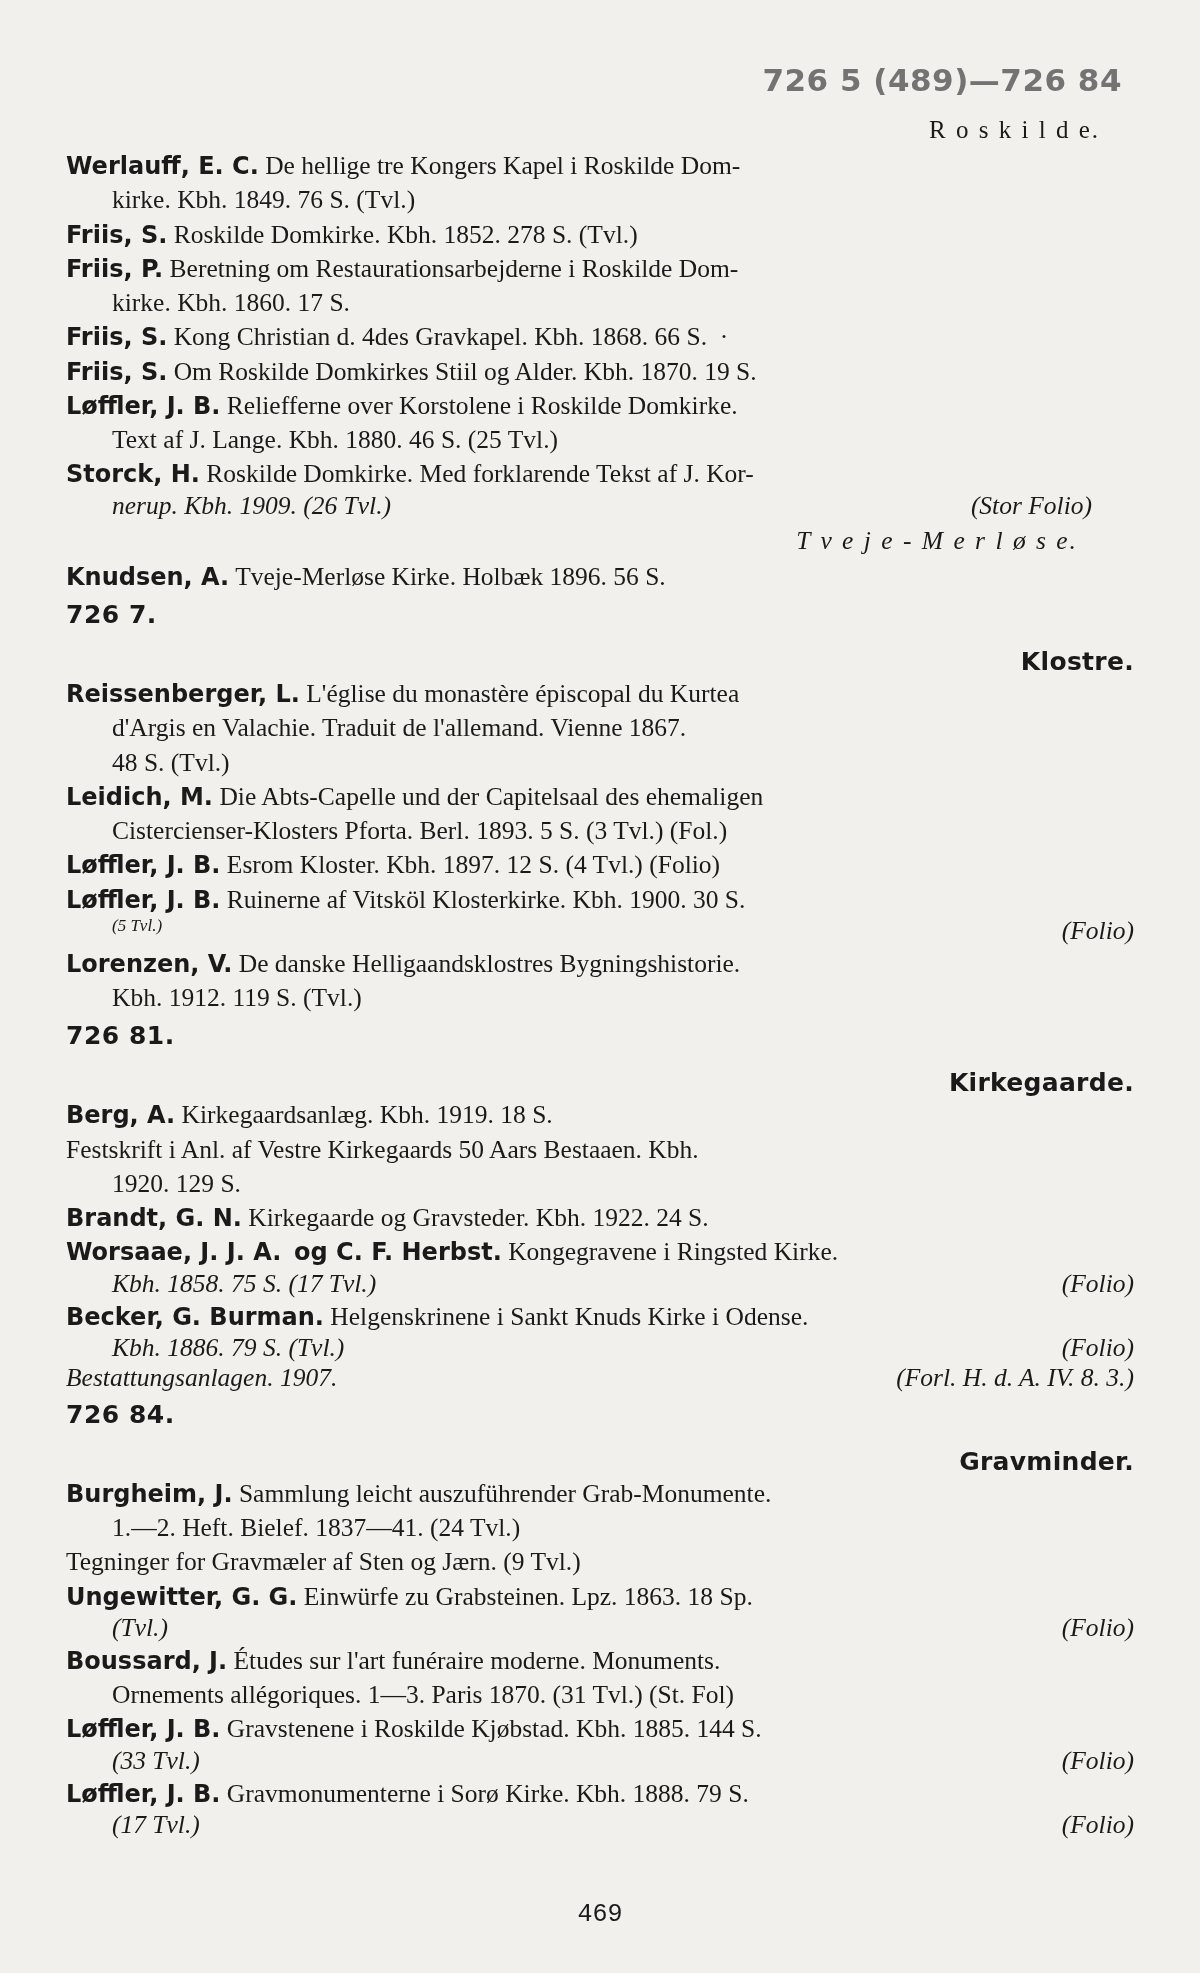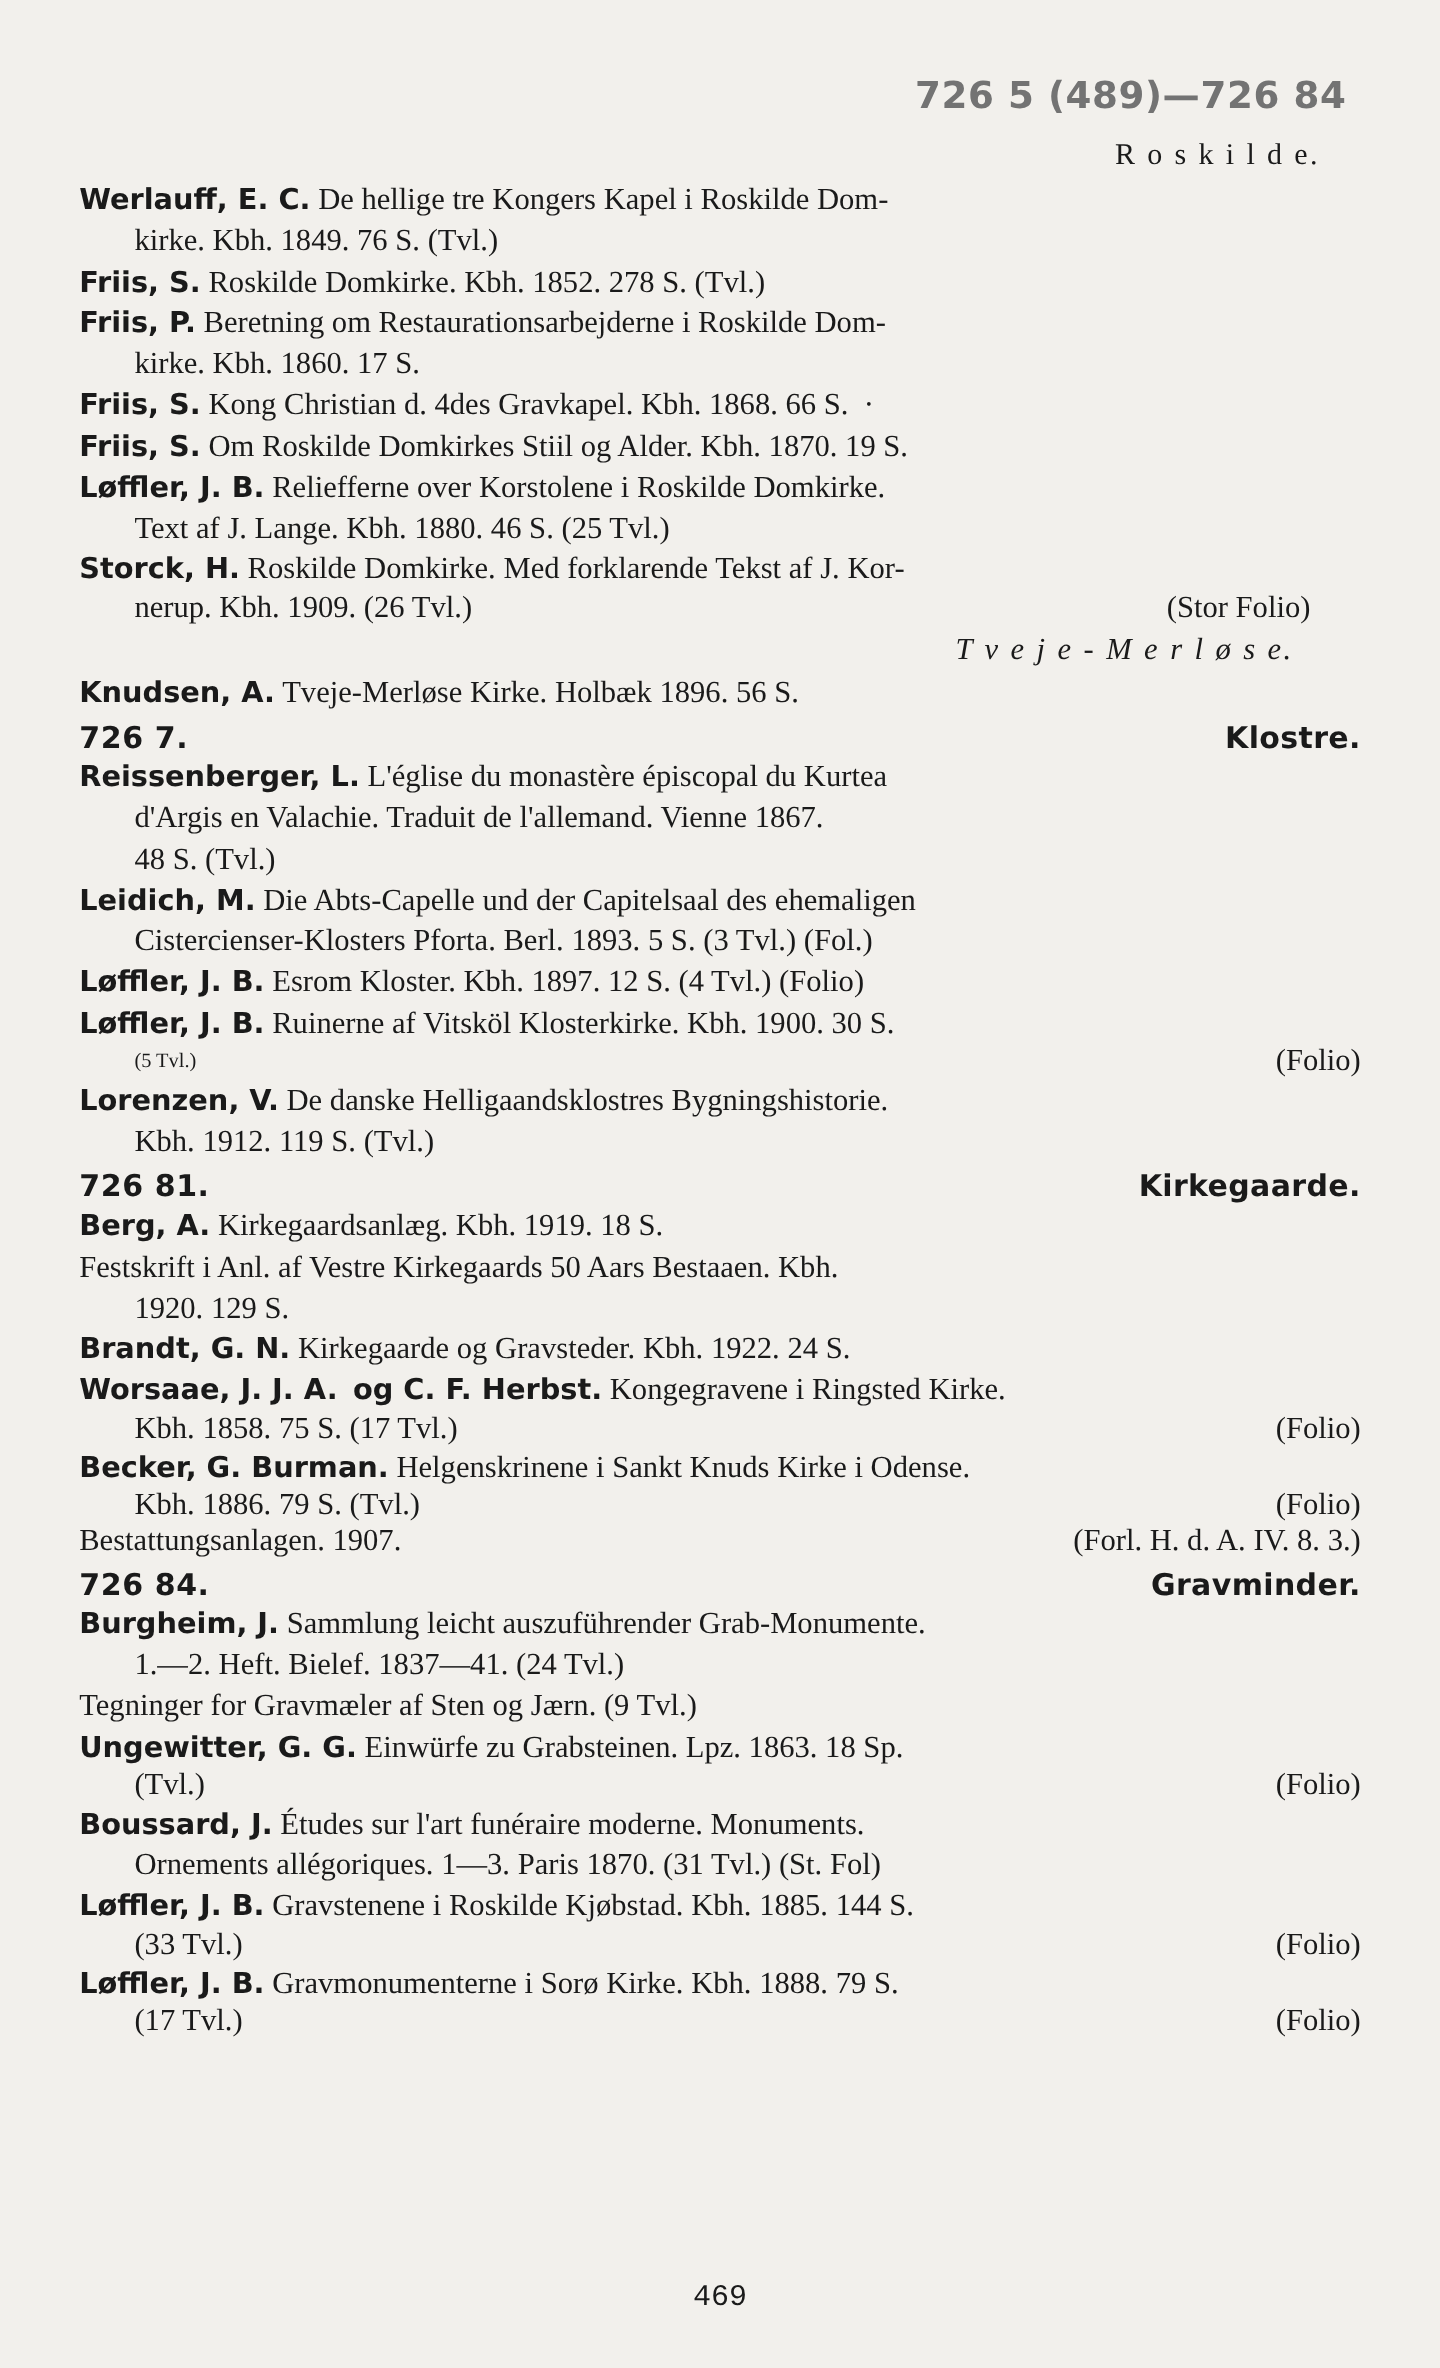--- a/index.html
+++ b/index.html
@@ -65,39 +65,40 @@
     display: flex;
     justify-content: space-between;
     align-items: flex-start;
     font-family: "DejaVu Sans", sans-serif;
     font-weight: bold;
     font-size: 25px;
     margin-top: 7px;
     margin-bottom: 1px;
   }
   .cls-num { letter-spacing: 0.5px; }
-  .cls-label { letter-spacing: 0.3px; }
+  .cls-label { letter-spacing: 0.3px; margin-top: 47px; }
   .line-right {
     text-align: right;
     font-size: 25.5px;
     line-height: 1.265;
   }
   .pagenum {
     position: absolute;
     left: 0;
     right: 0;
     bottom: 44px;
     text-align: center;
     font-size: 25px;
     font-family: Liberation Mono, monospace;
   }
   .split {
     display: flex;
     justify-content: space-between;
-    align-items: center;
+    align-items: flex-start;
+    font-style: italic;
   }
   .split > .l { padding-left: 46px; }
 </style>
 </head>
 <body>
 
 <div class="page">
 
   <div class="running-head">726 5 (489)—726 84</div>
   <div class="subject-head">R o s k i l d e.</div>

